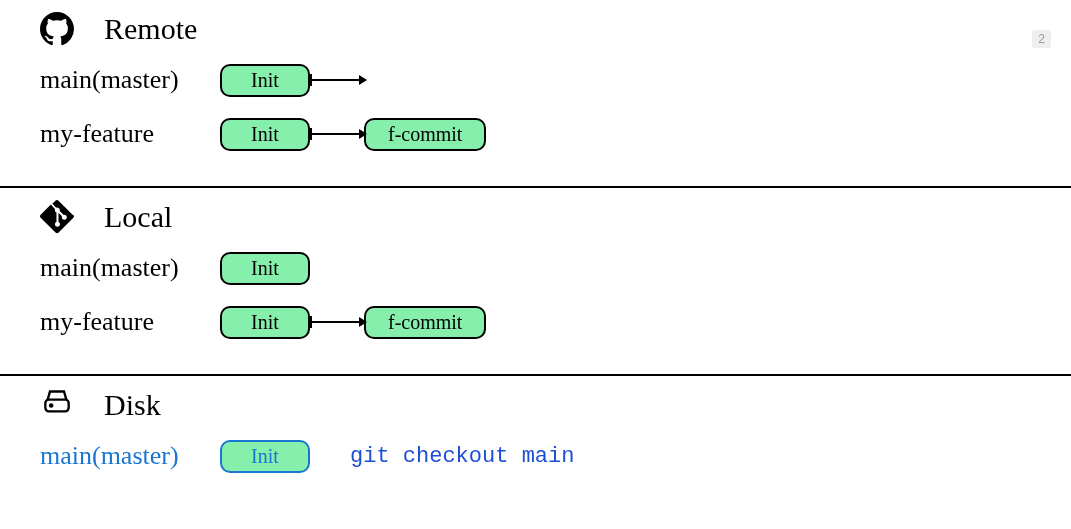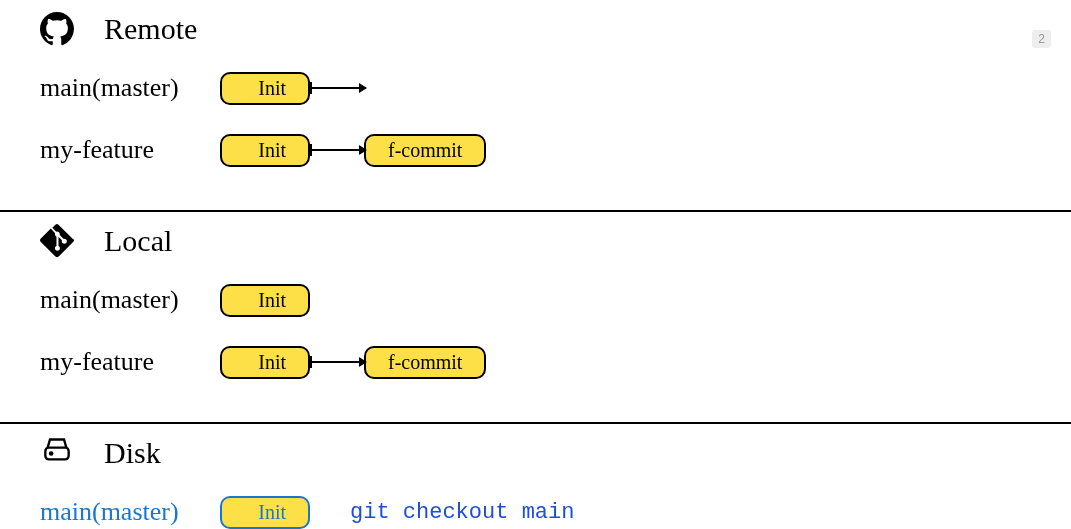--- a/index.html
+++ b/index.html
@@ -25,41 +25,41 @@
     margin-bottom: 10px;
   }
   .sec-header .icon { width: 34px; height: 34px; flex-shrink: 0; }
   .sec-title {
     font-size: 30px;
     font-weight: 400;
   }
   .branch-row {
     display: flex;
     align-items: center;
-    margin: 22px 0;
+    margin: 14px 0;
     min-height: 40px;
   }
   .branch-label {
     font-size: 26px;
     width: 180px;
     flex-shrink: 0;
   }
   .commit-chain {
     display: flex;
     align-items: center;
   }
   .commit-node {
     border: 2px solid #000;
     border-radius: 10px;
     padding: 3px 22px;
     font-size: 20px;
     font-family: Georgia, serif;
-    background: #fde047;
+    background: #86efac;
     min-width: 90px;
-    text-align: right;
+    text-align: center;
   }
   .arrow {
     width: 56px;
     height: 2px;
     background: #000;
     position: relative;
     margin: 0 -2px 0 0;
   }
   .arrow::before {
     content: '';

